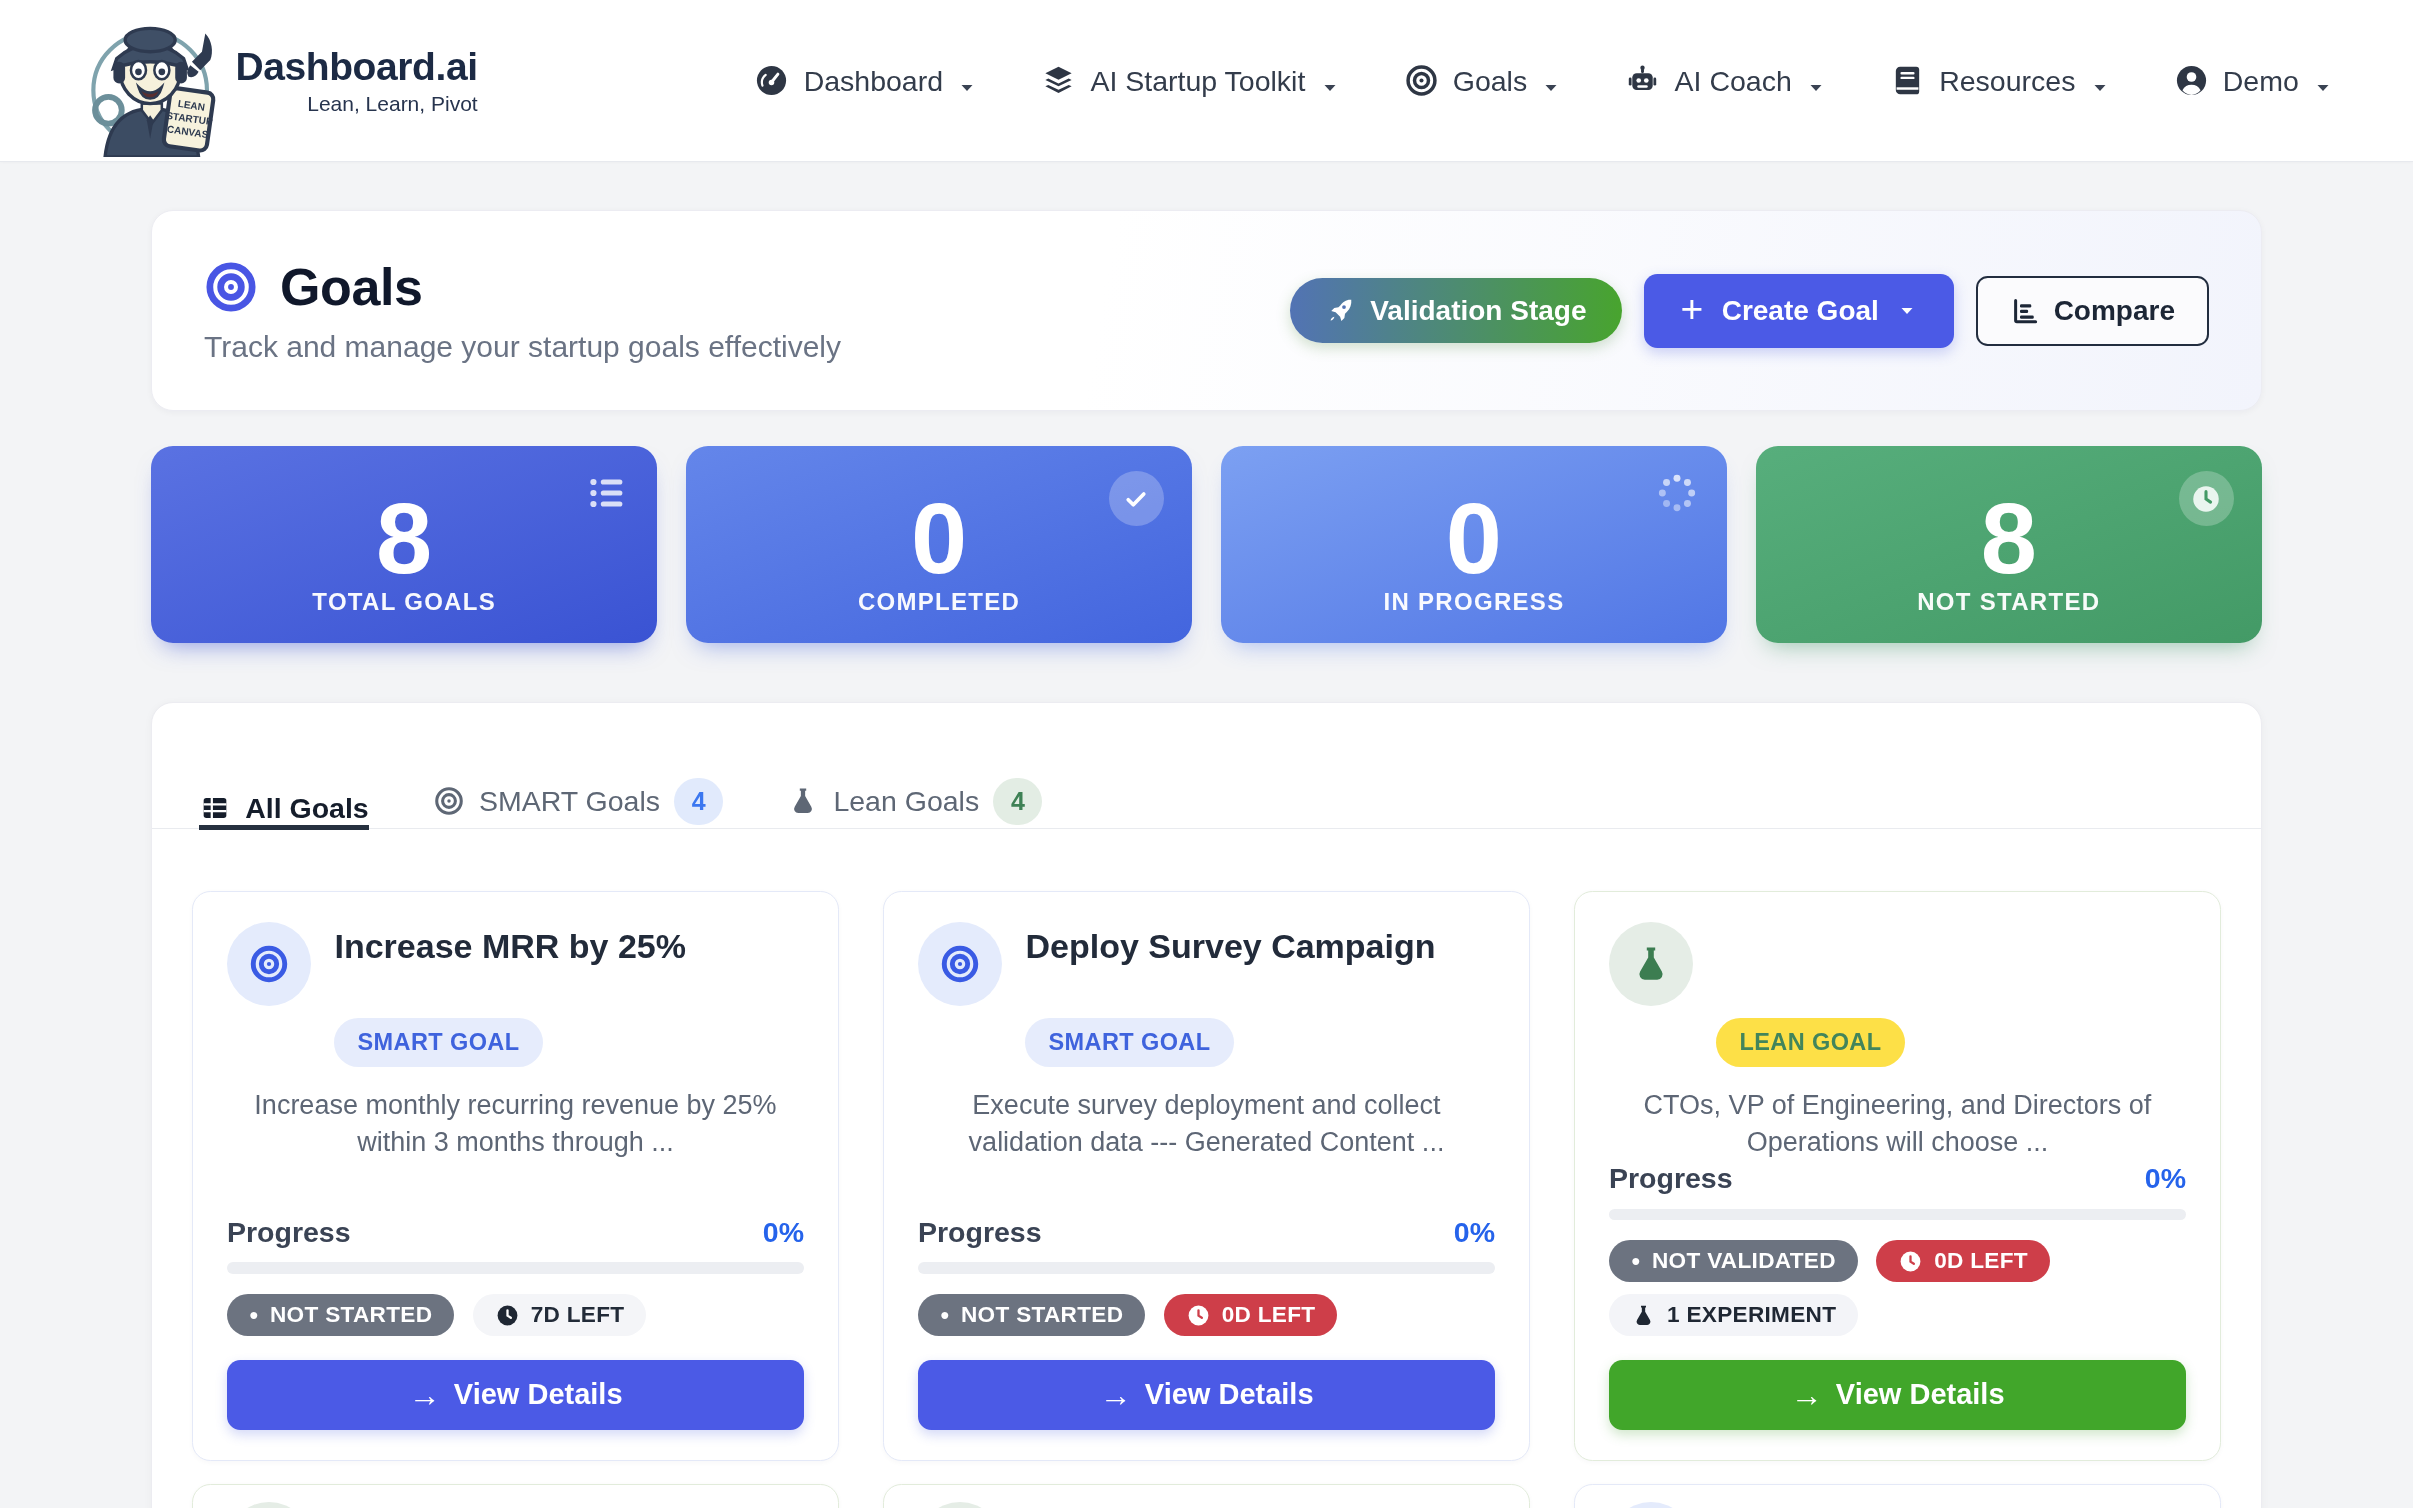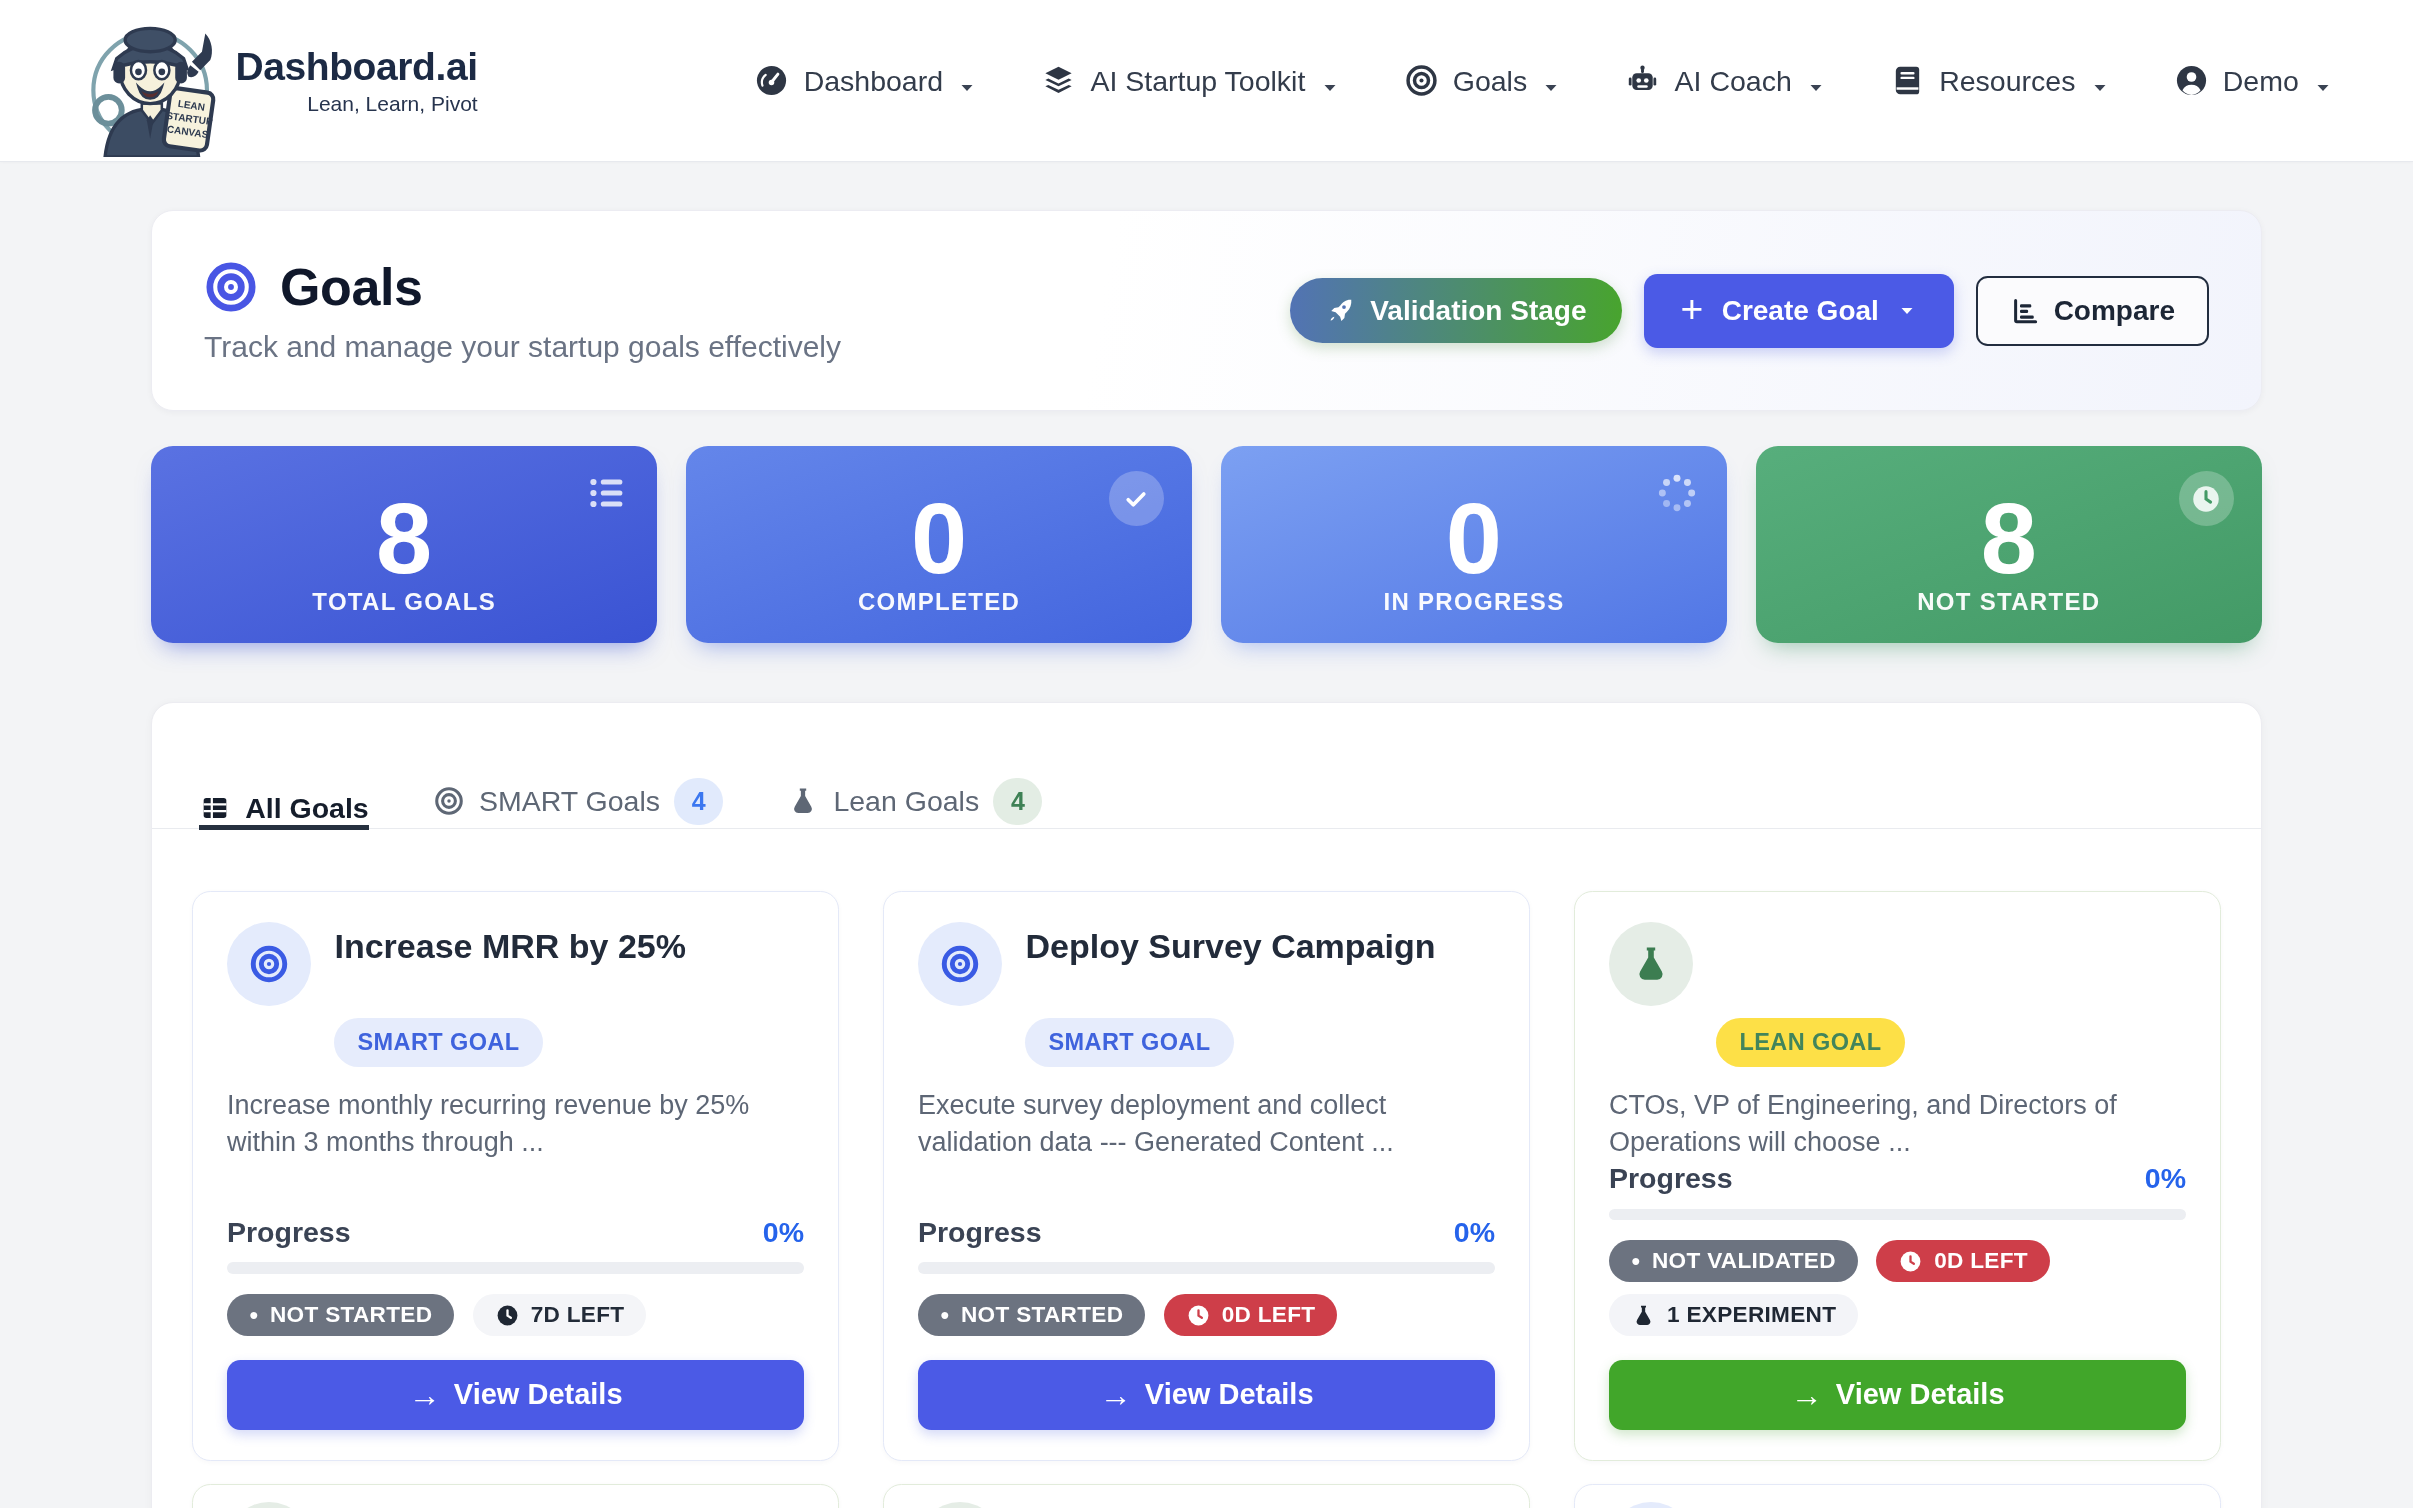--- a/index.html
+++ b/index.html
@@ -87,21 +87,21 @@
   .gc-head{display:flex;gap:23.5px;}
   .gc-avatar{flex:0 0 auto;width:84px;height:84px;border-radius:50%;display:flex;align-items:center;justify-content:center;}
   .gc-avatar.smart{background:#e4ebfc;color:#3a5be4;}
   .gc-avatar.lean{background:#e5ede6;color:#3c7d51;}
   .gc-avatar svg{width:42px;height:42px;}
   .gc-title{font-size:34px;line-height:1.25;font-weight:700;color:#222b3a;margin:3.4px 0 0;}
   .gc-badge-row{margin:11.7px 0 0 107px;}
   .type-badge{display:inline-block;padding:11px 23.5px;border-radius:25px;font-size:23.5px;font-weight:600;letter-spacing:0.4px;}
   .type-badge.smart{background:#e6ecfc;color:#3f63dd;}
   .type-badge.lean{background:#fde047;color:#42855b;}
-  .gc-desc{margin:20px 0 0;font-size:27px;line-height:1.4;color:#5d6675;}
+  .gc-desc{margin:20px 6px 0;font-size:27px;line-height:1.4;color:#5d6675;text-align:center;}
   .gc-bottom{margin-top:auto;}
   .gc-progress-row{display:flex;justify-content:space-between;align-items:baseline;}
   .gc-progress-label{font-size:28.5px;font-weight:700;color:#3a4354;}
   .gc-progress-value{font-size:28.5px;font-weight:700;color:#2563eb;}
   .gc-bar{margin-top:13.4px;height:11.7px;border-radius:6.7px;background:#eceef2;overflow:hidden;}
   .gc-bar-fill{height:100%;width:0%;background:#4b5ae6;border-radius:6.7px;}
   .gc-pills{margin-top:20px;display:flex;gap:18.4px;}
   .gc-exp-row{margin-top:11.7px;}
   .pill{display:inline-flex;align-items:center;gap:11px;height:42px;padding:0 22px;border-radius:22.6px;
     font-size:22.6px;font-weight:700;letter-spacing:0.3px;white-space:nowrap;}

